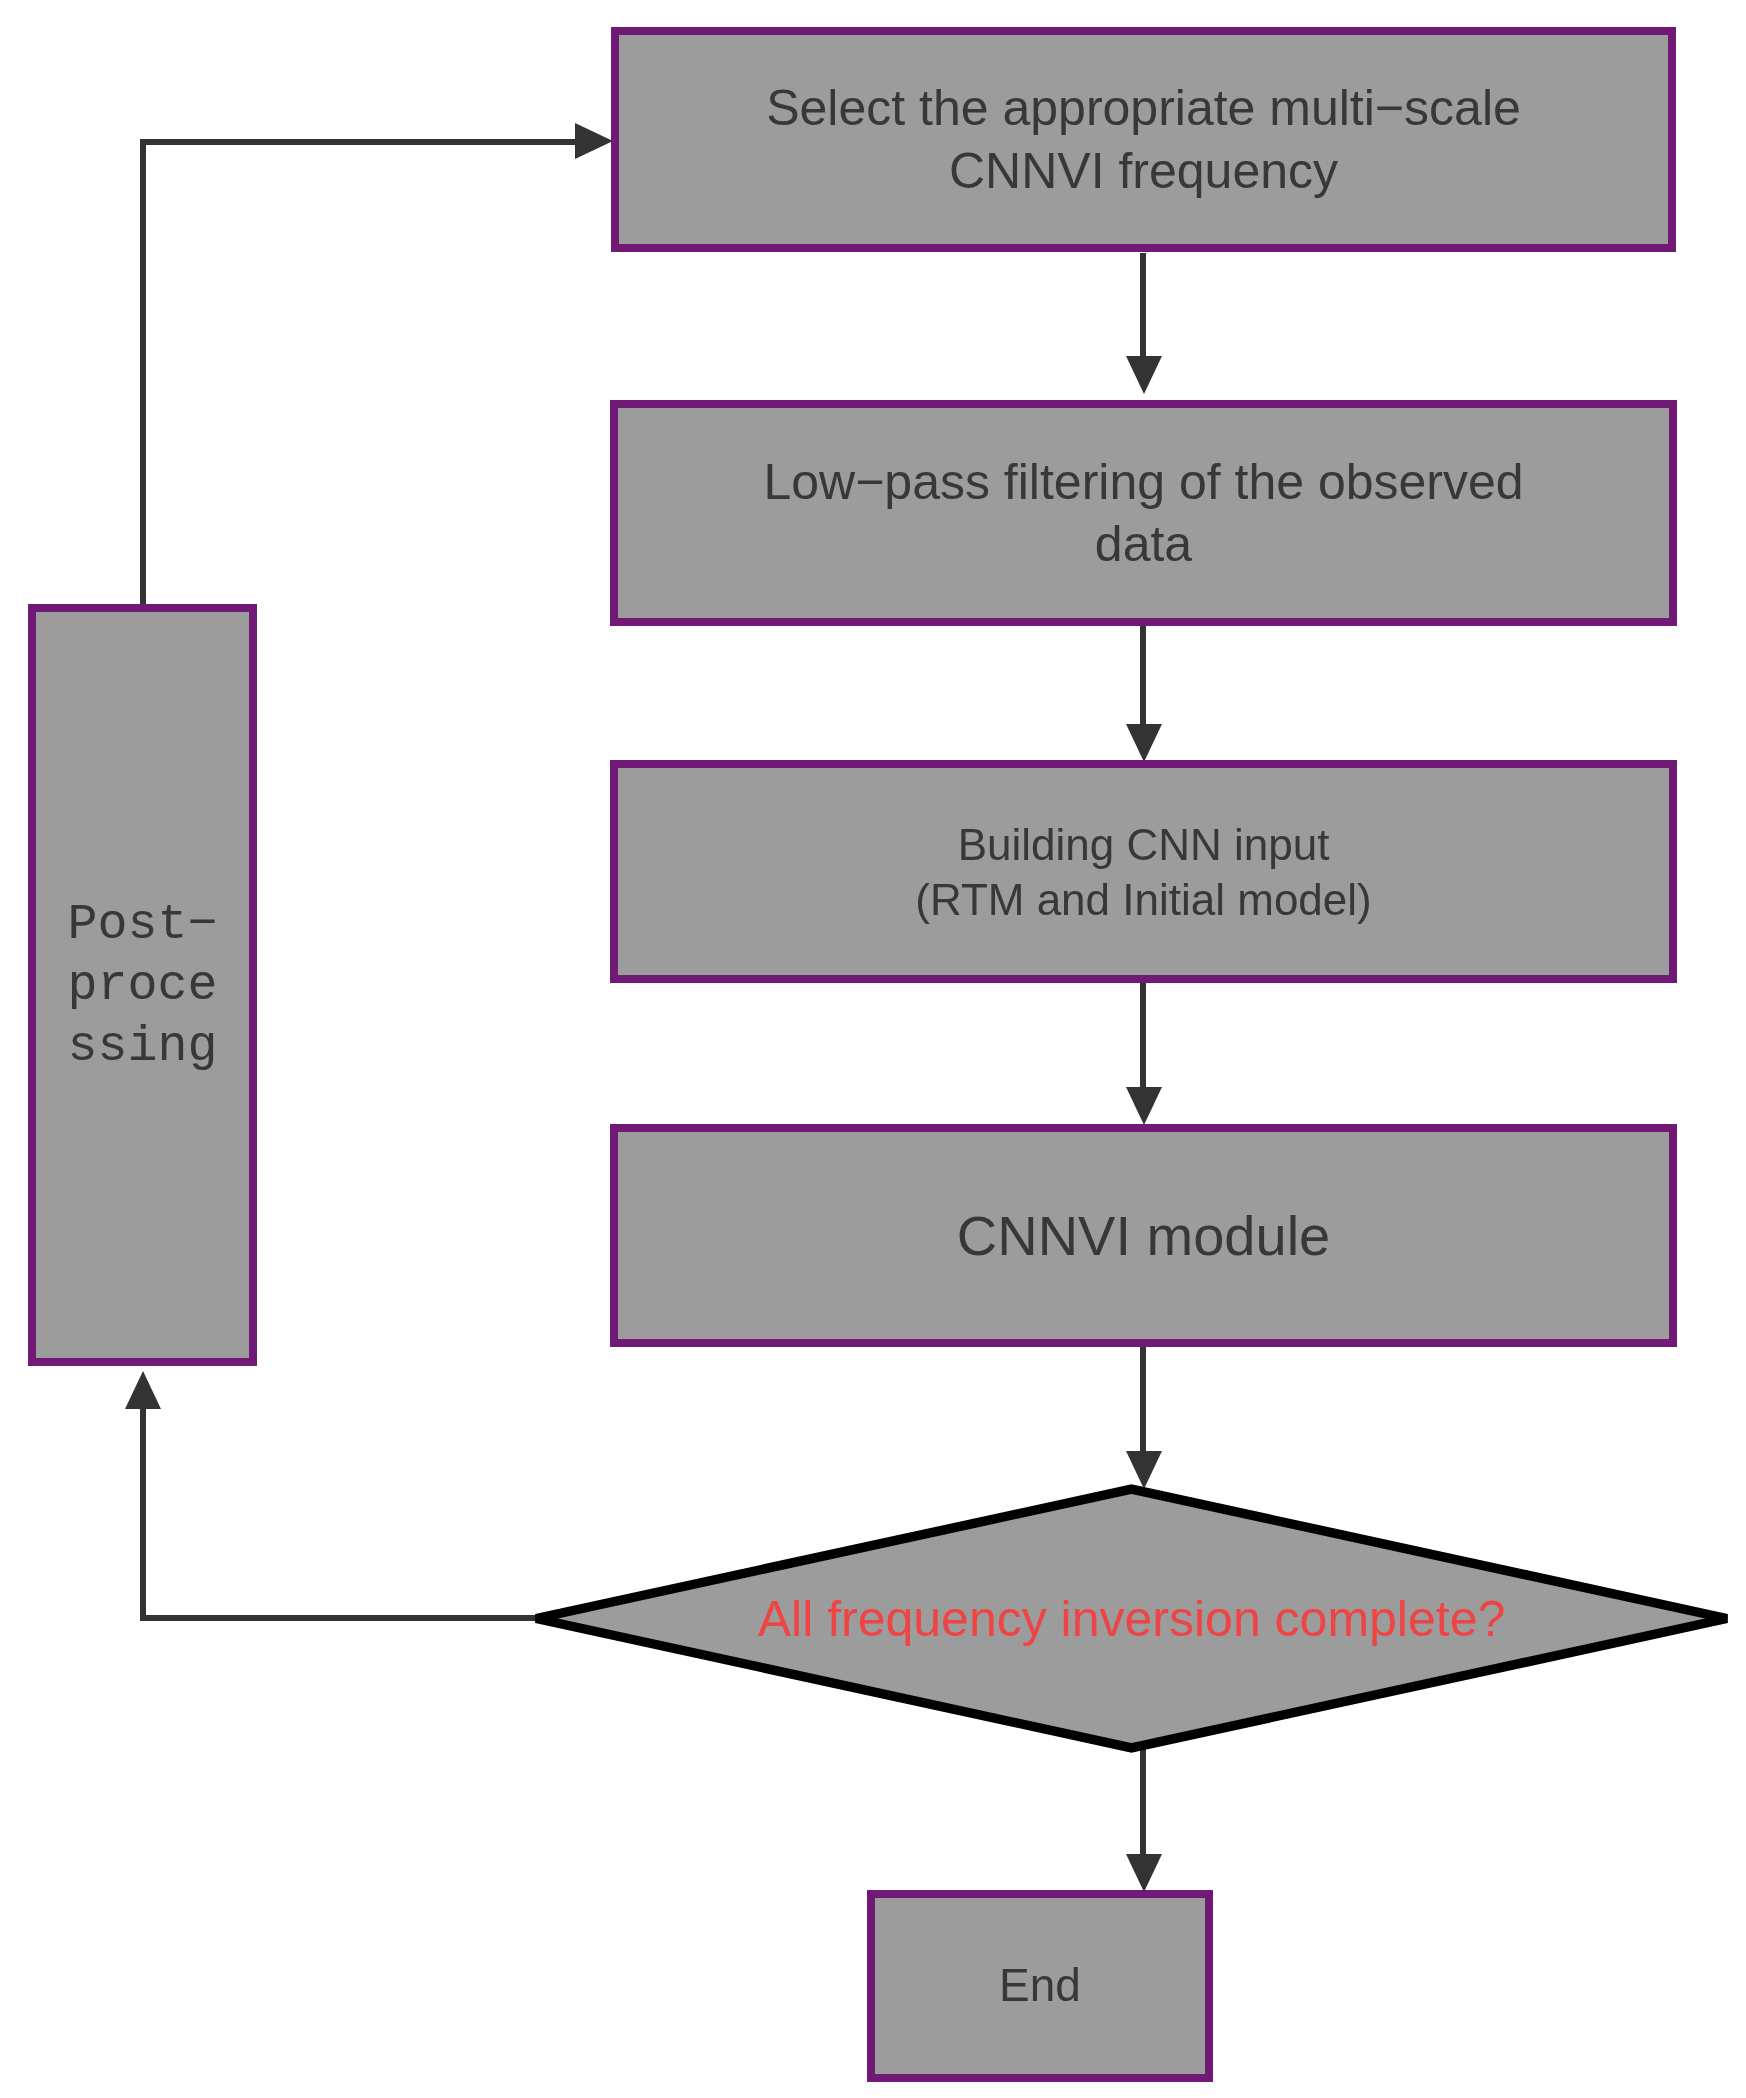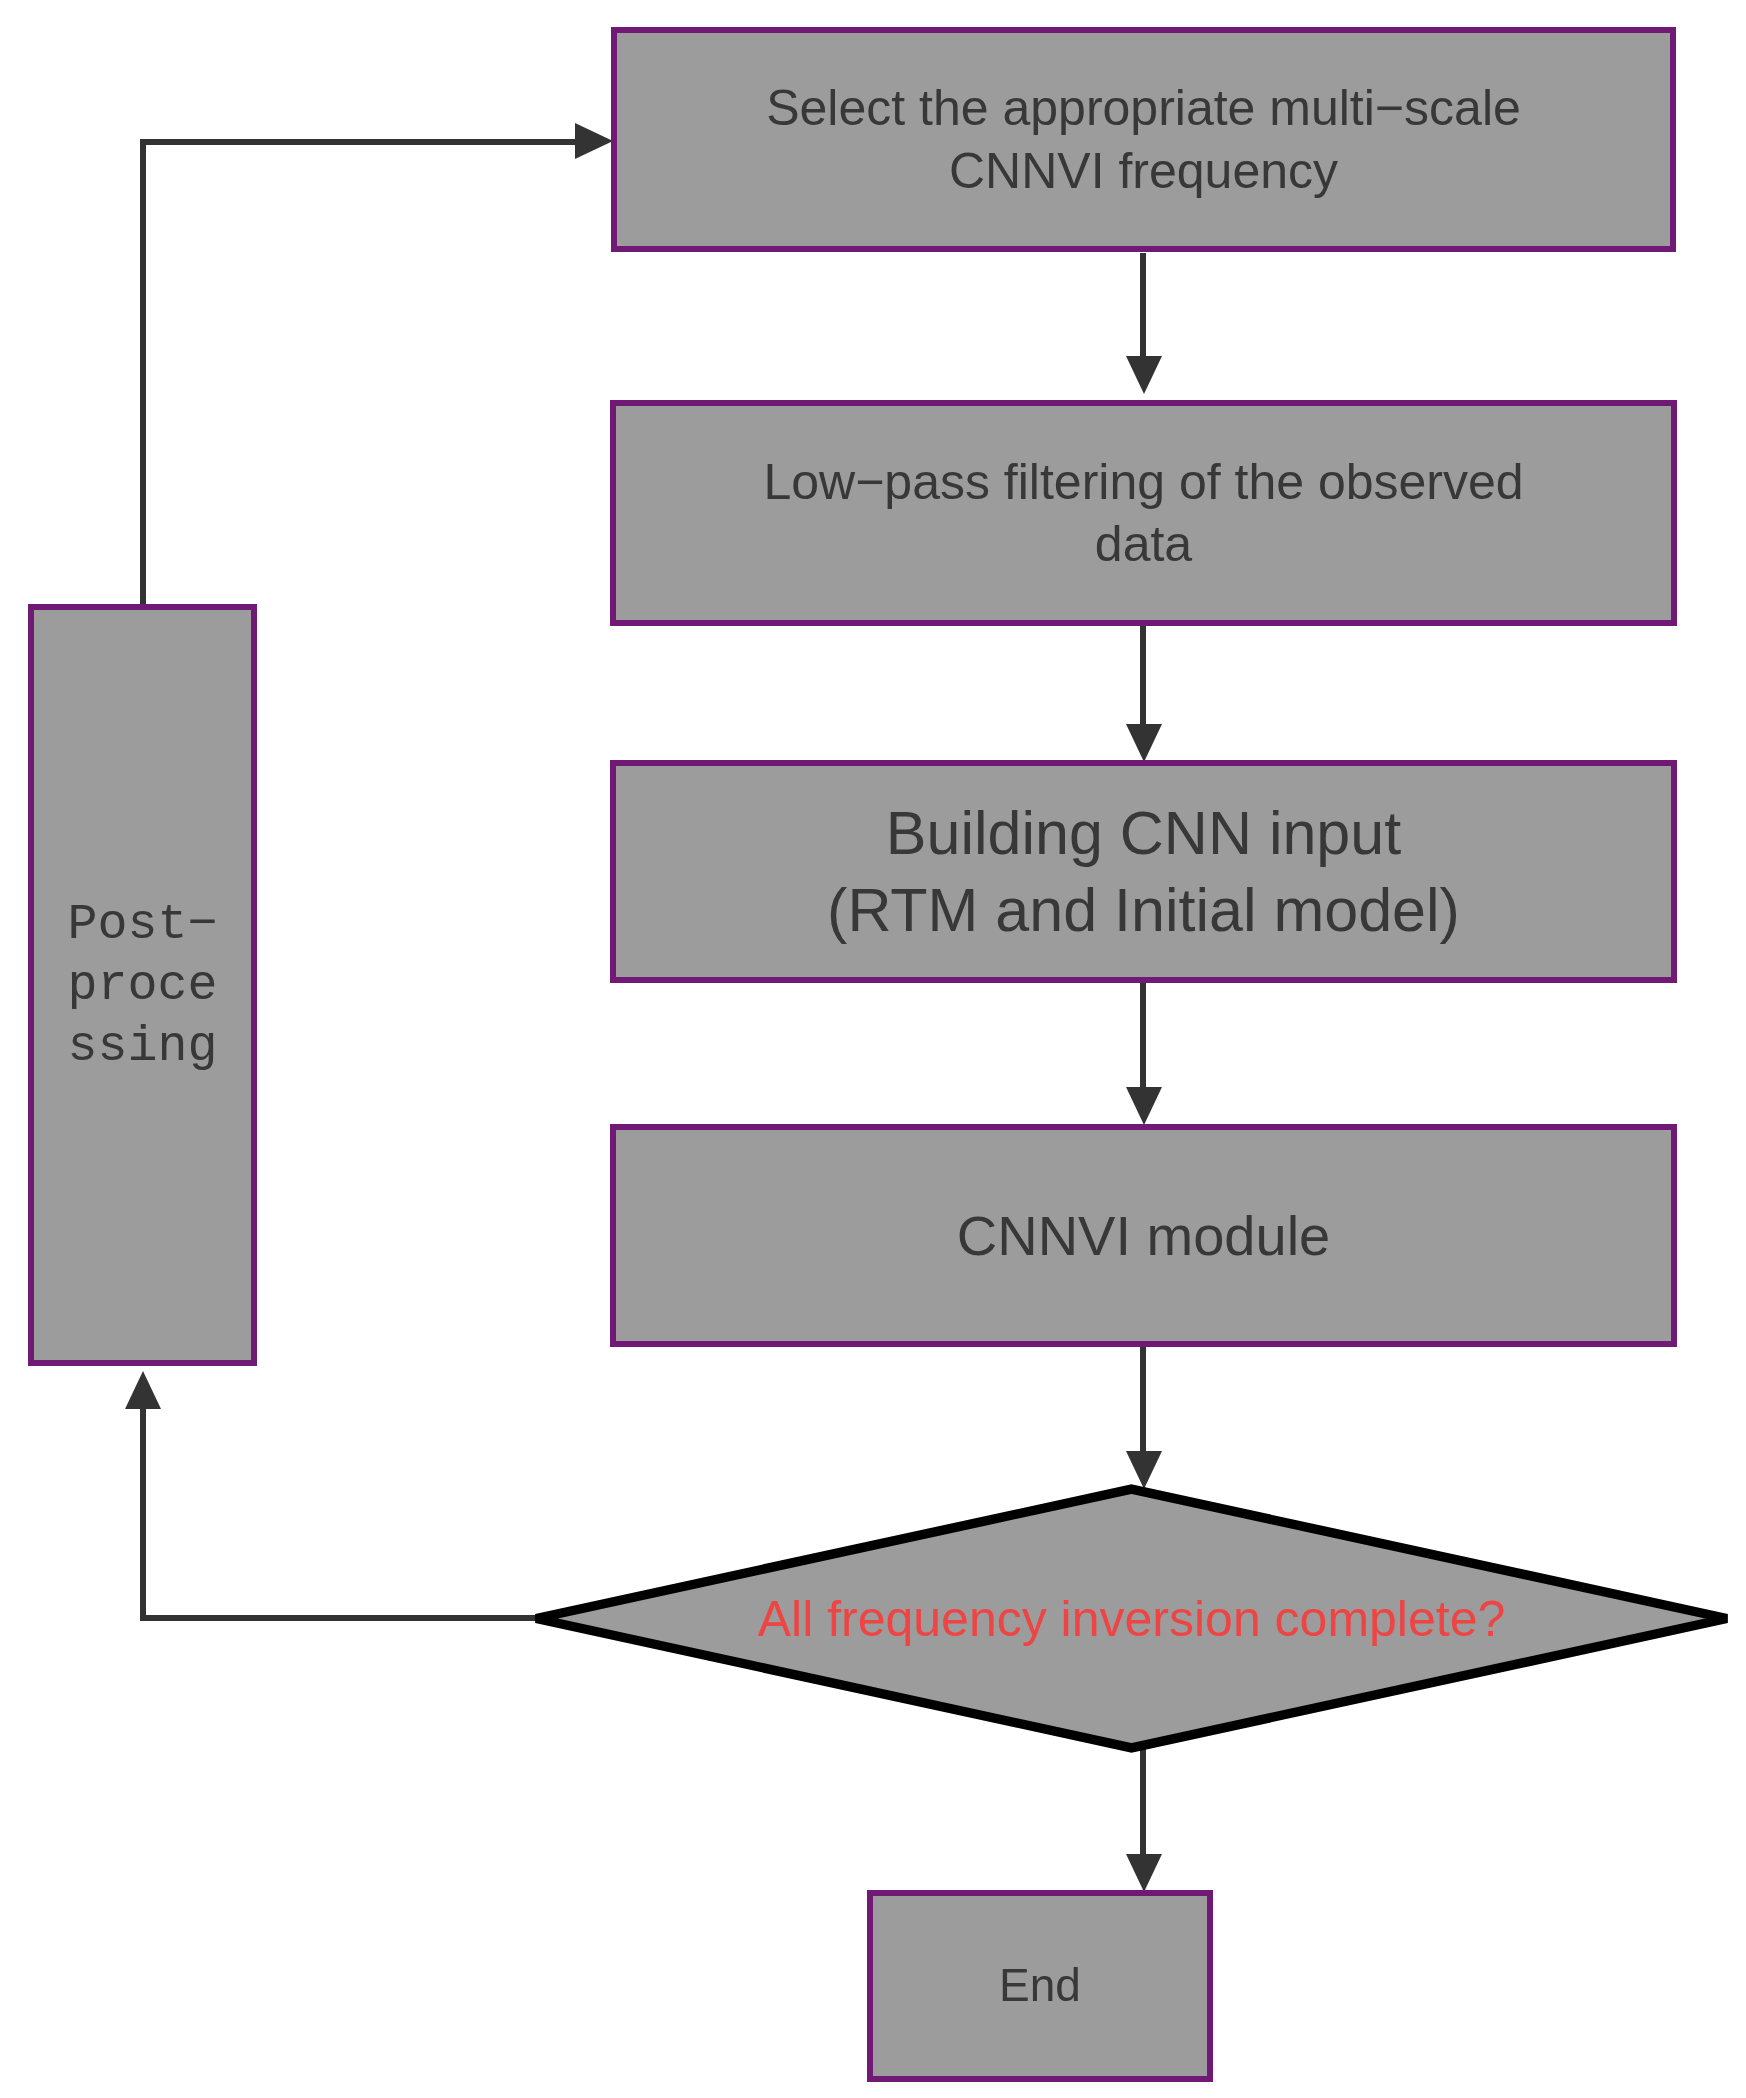--- a/index.html
+++ b/index.html
@@ -12,36 +12,36 @@
     width: 1746px;
     height: 2098px;
     background: #ffffff;
     overflow: hidden;
     font-family: "Liberation Sans", sans-serif;
   }
   .node {
     position: absolute;
     box-sizing: border-box;
     background: #9c9c9c;
-    border: 6px solid #701a75;
+    border: 8px solid #701a75;
     display: flex;
     align-items: center;
     justify-content: center;
     text-align: center;
     color: #383838;
     line-height: 1.25;
     z-index: 2;
   }
   .node .label {
     white-space: pre-line;
     padding: 0 8.6px;
   }
   #node-select      { left: 611px;  top: 27px;   width: 1065px; height: 225px; font-size: 50px; }
   #node-lowpass     { left: 610px;  top: 400px;  width: 1067px; height: 226px; font-size: 50px; }
-  #node-cnninput    { left: 610px;  top: 760px;  width: 1067px; height: 223px; font-size: 61px; }
+  #node-cnninput    { left: 610px;  top: 760px;  width: 1067px; height: 223px; font-size: 44px; }
   #node-cnnvi       { left: 610px;  top: 1124px; width: 1067px; height: 223px; font-size: 56px; }
   #node-end         { left: 867px; top: 1890px; width: 346px;  height: 192px; font-size: 46px; }
   #node-postproc    { left: 28px;   top: 604px;  width: 229px;  height: 762px; font-size: 50px; font-family: Liberation Mono, monospace; }
   #node-postproc .label { white-space: pre-line; line-height: 1.22; }
 
   
   #node-decision {
     position: absolute;
     left: 531px;
     top: 1484px;

